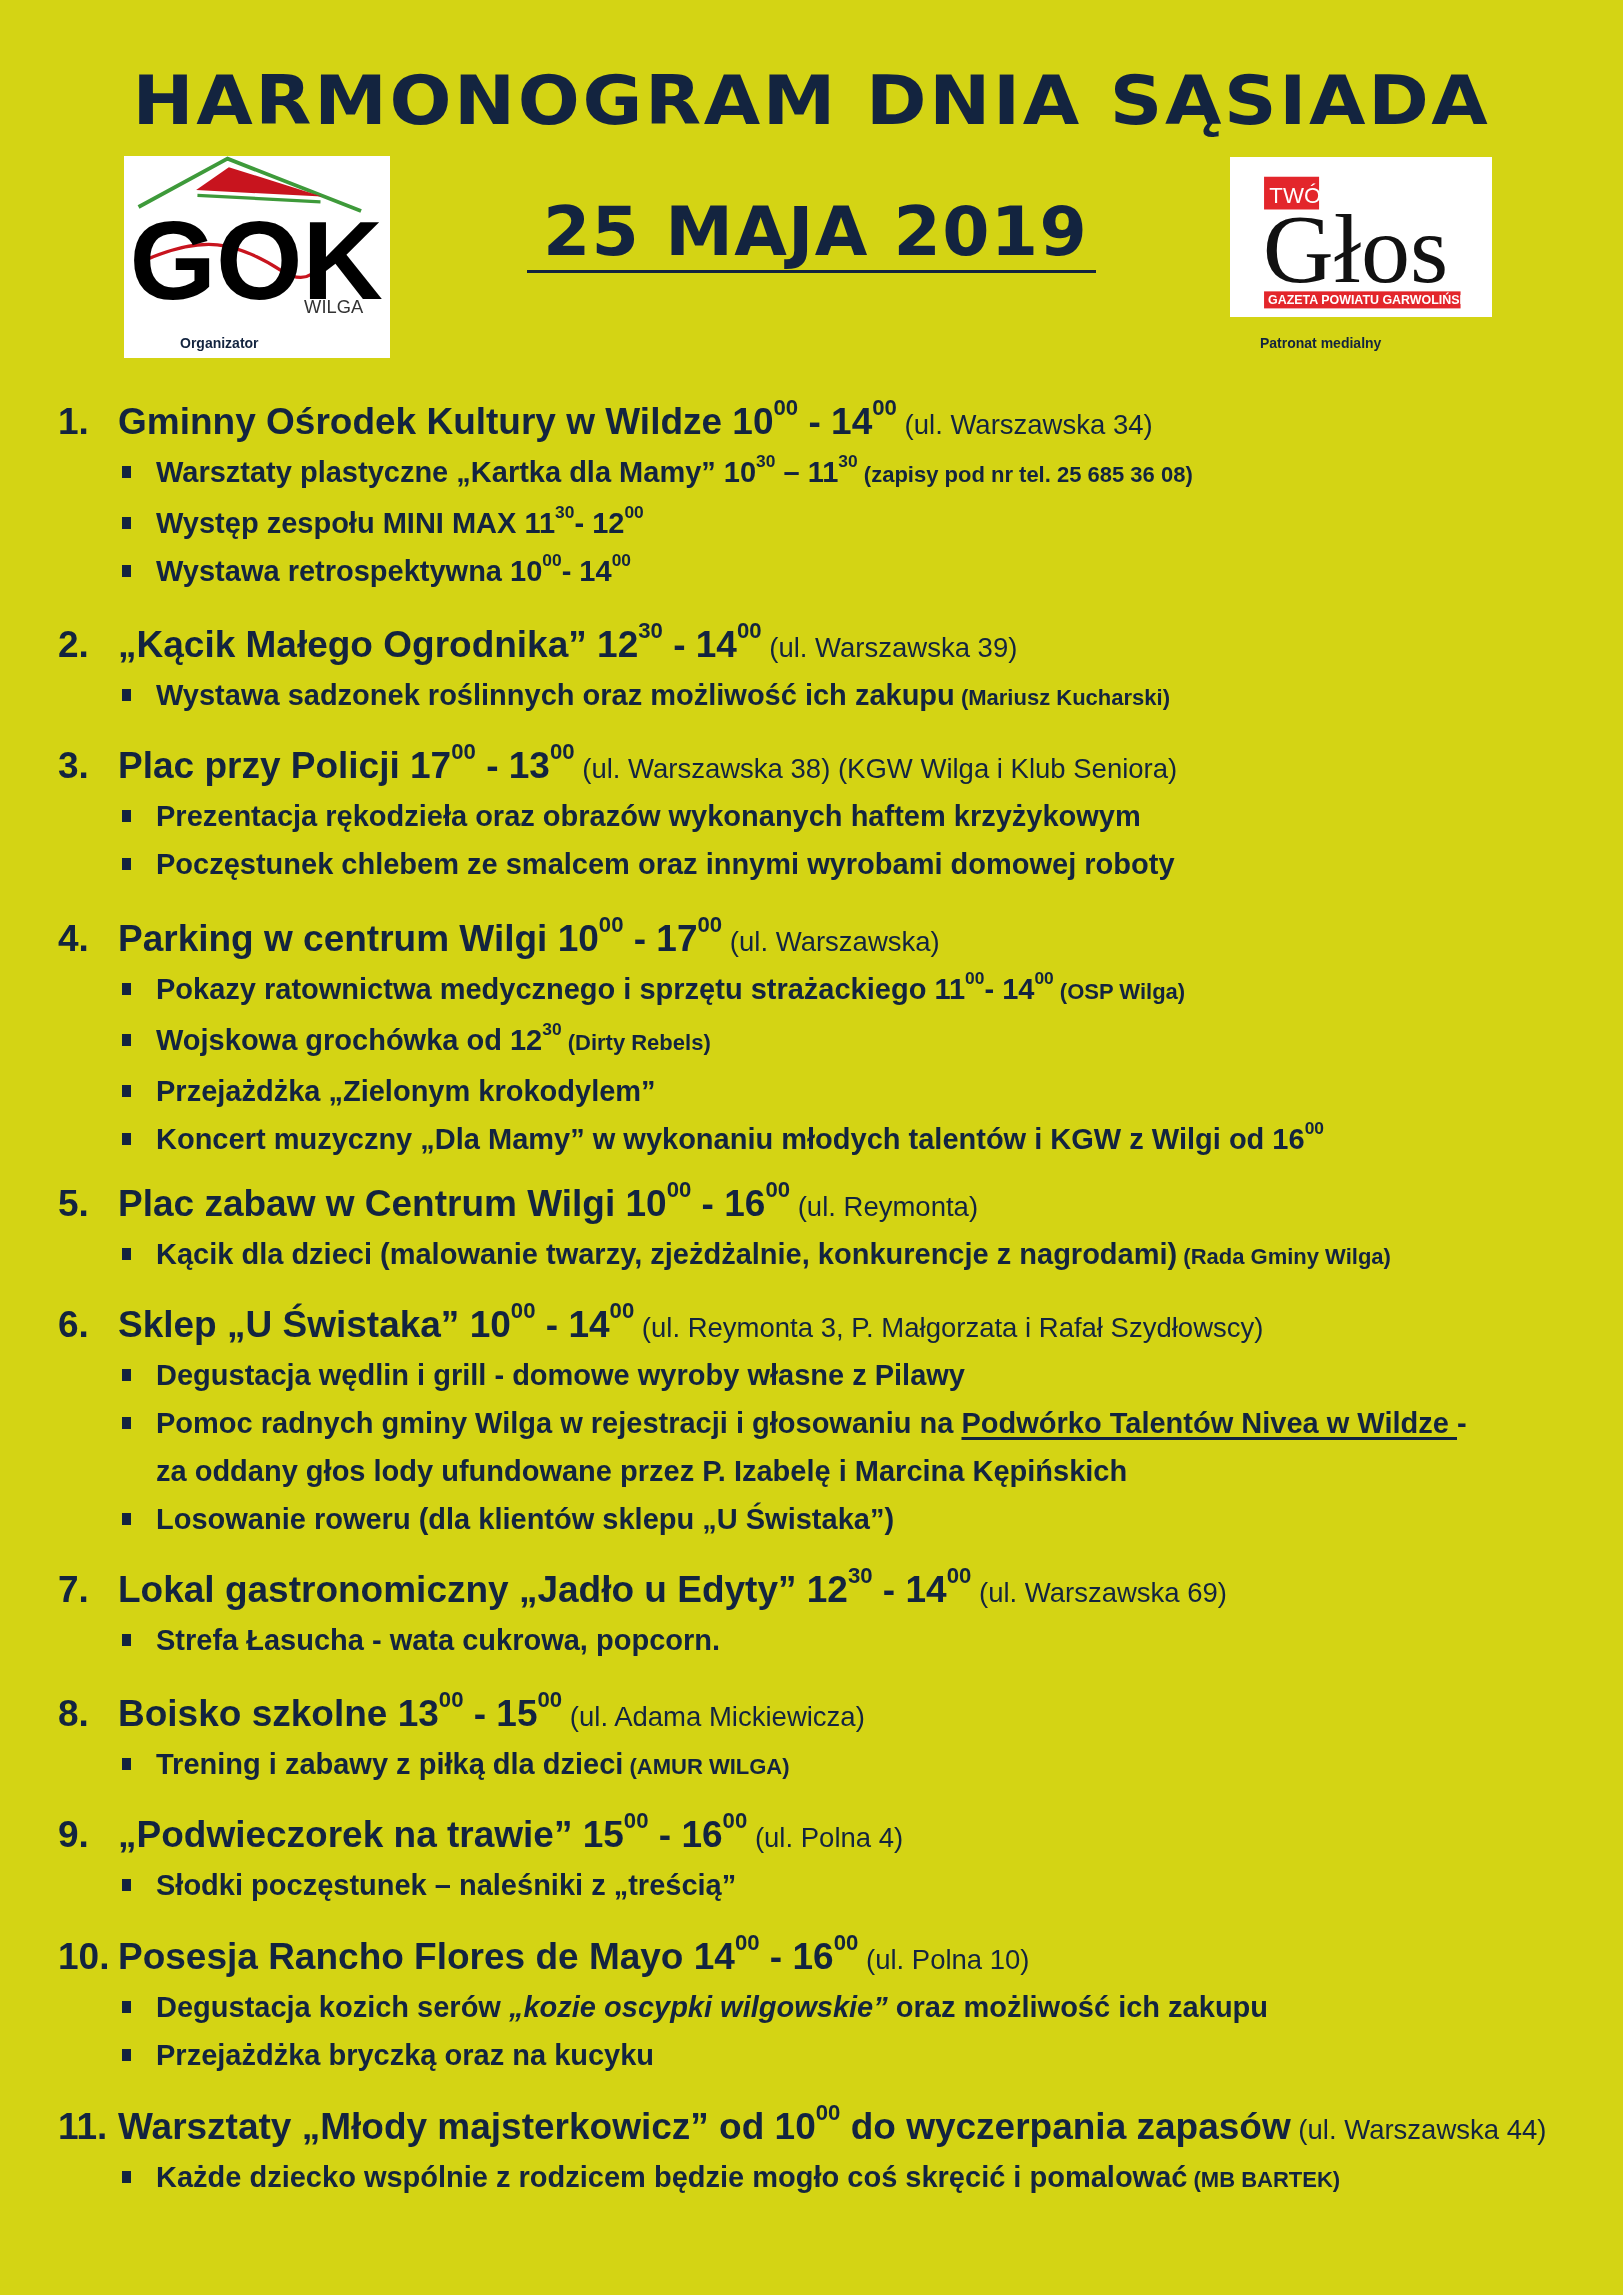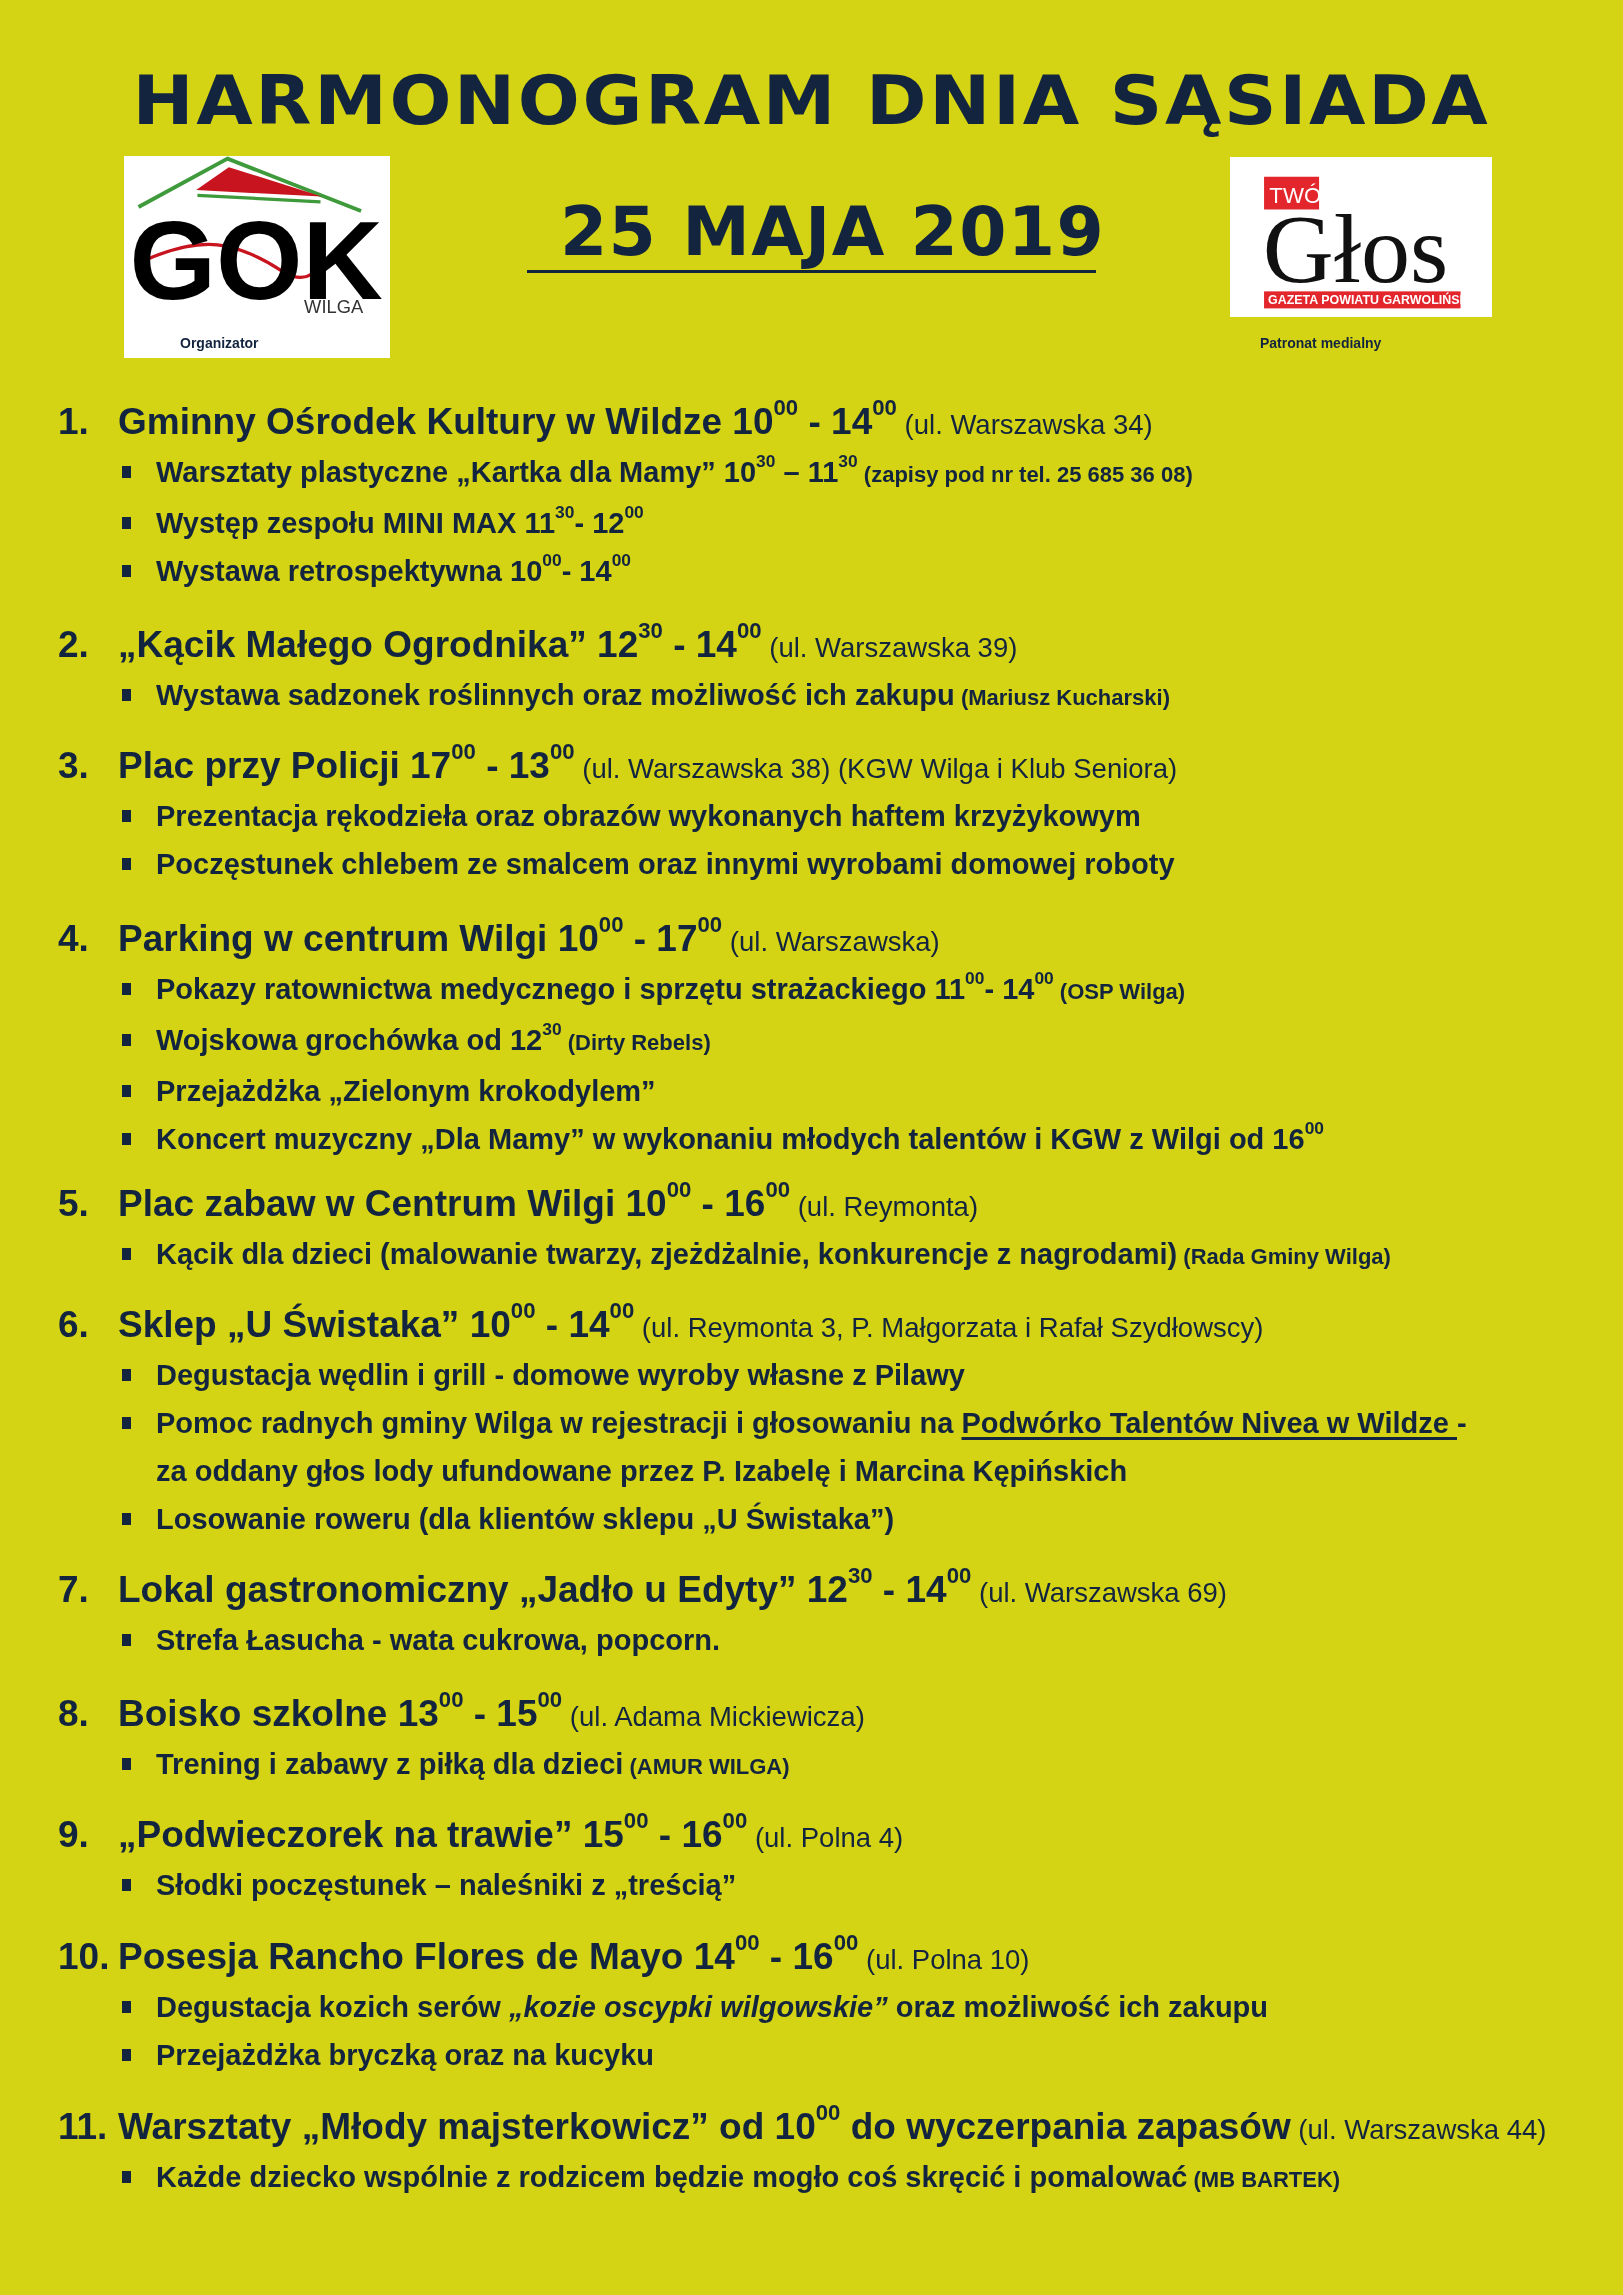--- a/index.html
+++ b/index.html
@@ -13,21 +13,21 @@
   .title {
     position: absolute; left: 0; top: 58px; width: 1623px;
     text-align: center;
     font-family: "DejaVu Sans", sans-serif;
     font-weight: bold; font-size: 73px; line-height: 85px;
     letter-spacing: 2.6px;
     color: #13243F;
     transform: scaleY(0.92);
   }
   .date {
-    position: absolute; left: 548px; top: 196px; width: 569px;
+    position: absolute; left: 531px; top: 196px; width: 569px;
     text-align: center;
     font-family: "DejaVu Sans", sans-serif;
     font-weight: bold; font-size: 68px; line-height: 72px;
     letter-spacing: 1.3px;
     color: #13243F;
     transform: scaleX(1.0);
   }
   .date-underline {
     position: absolute; left: 527px; top: 270px; width: 569px; height: 3.3px;
     background: #13243F;

